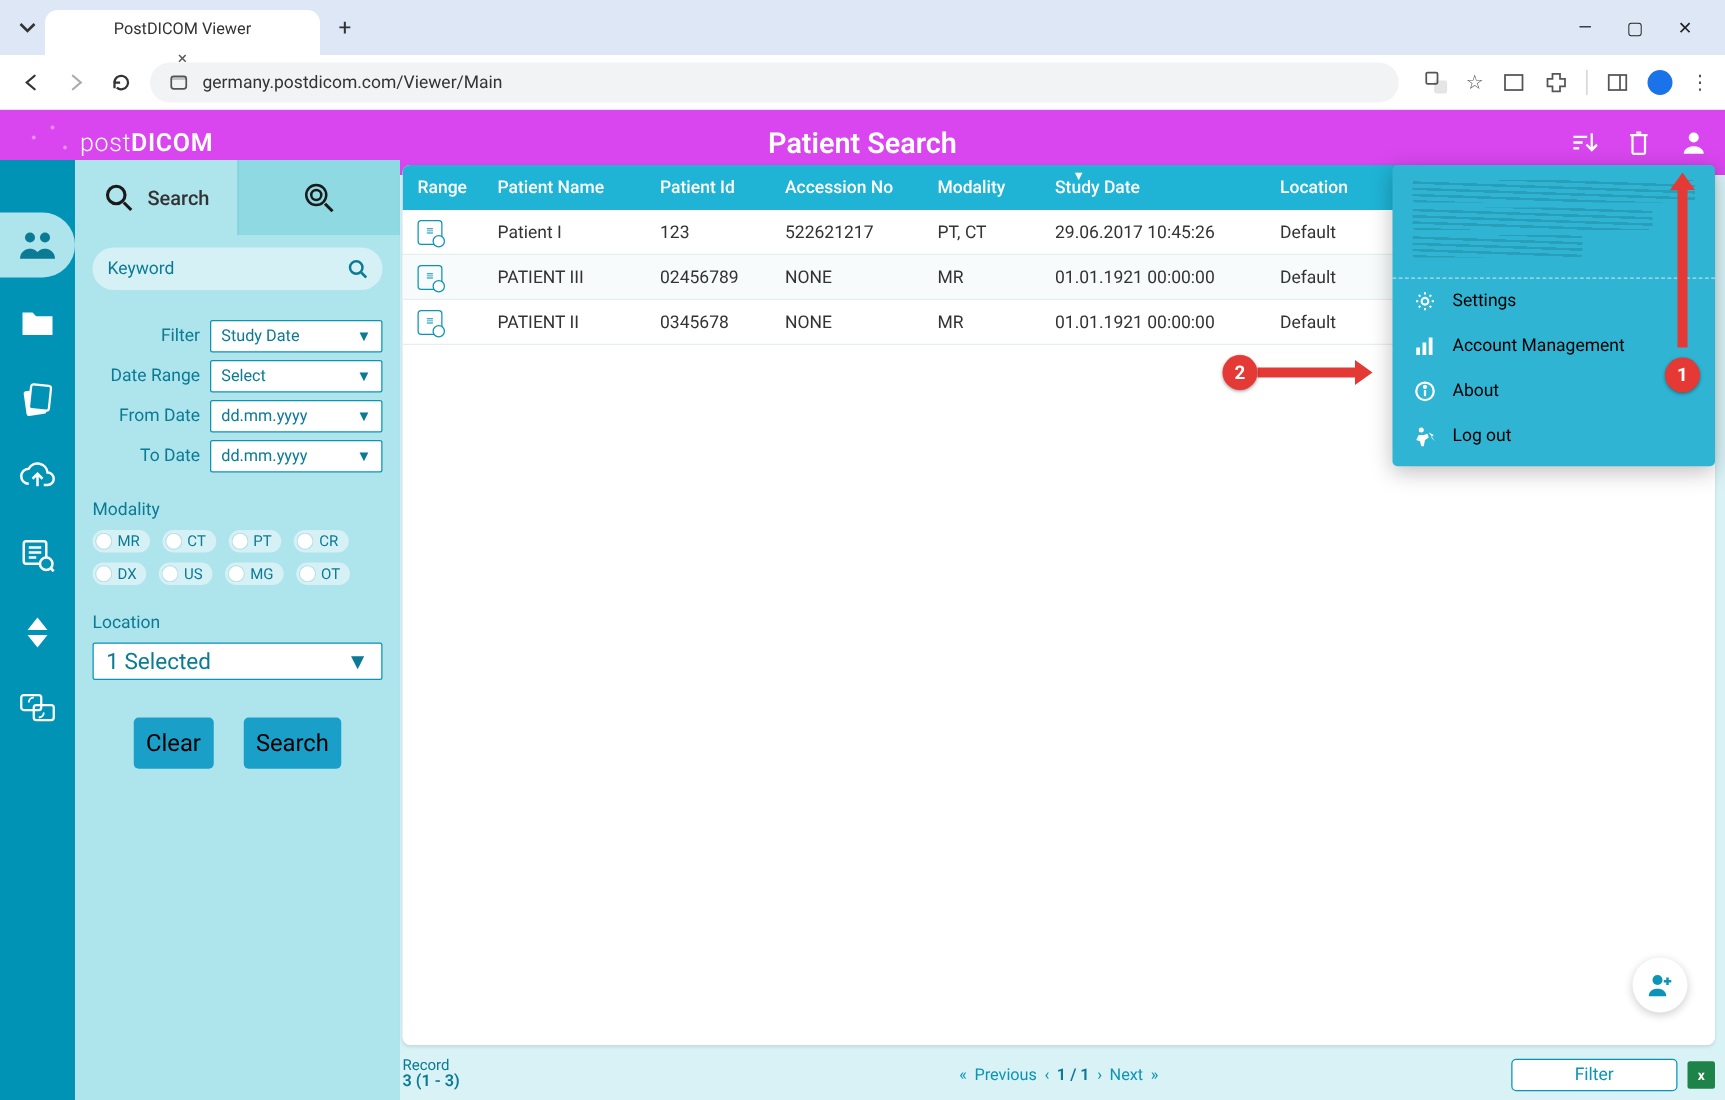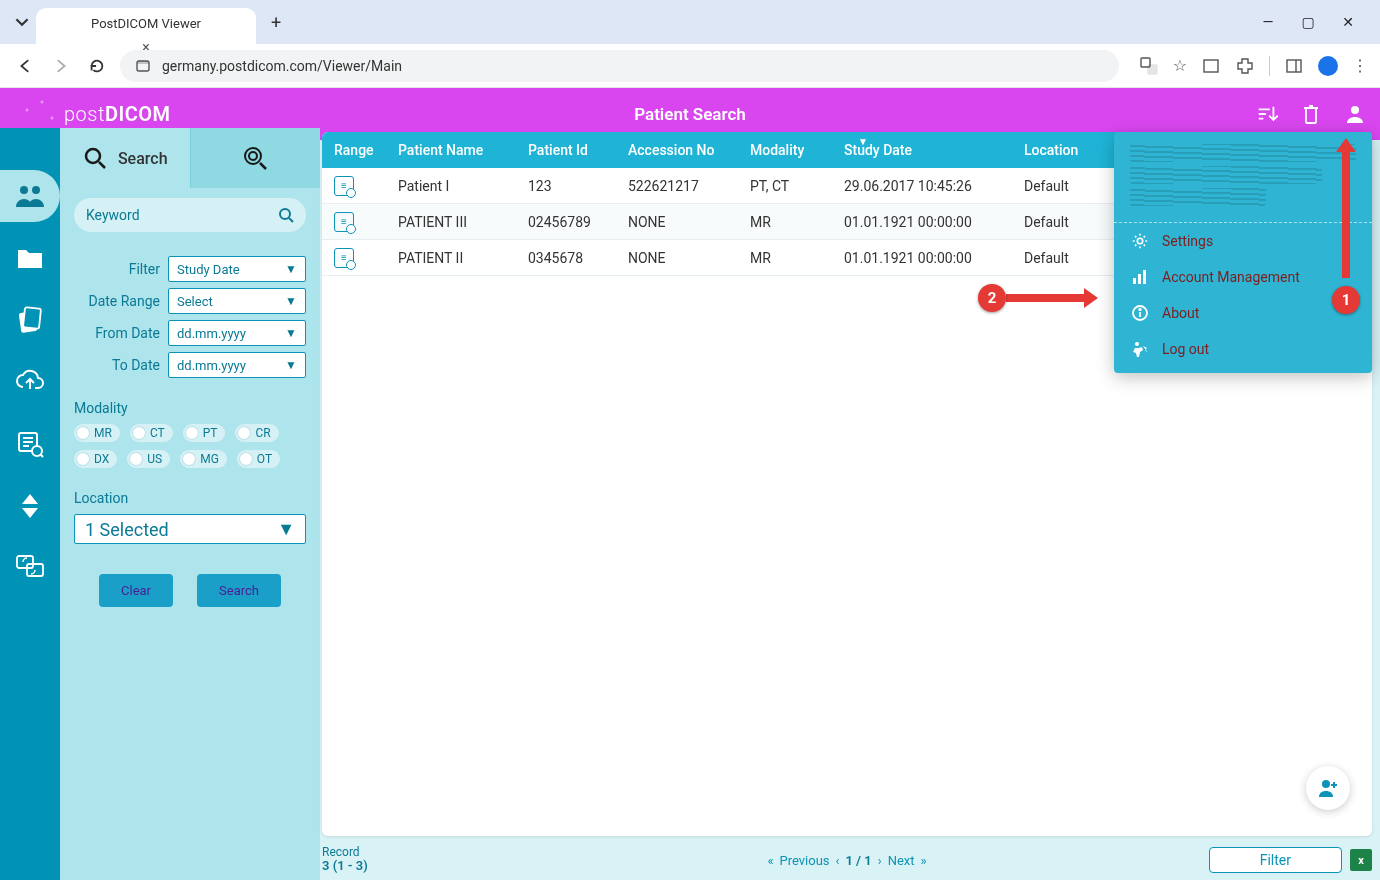--- a/index.html
+++ b/index.html
@@ -25,21 +25,21 @@
 .addr-right .sep { width:1px; height:20px; background:#ccc; }
 .prof-ic { width: 20px; height: 20px; border-radius: 50%; background:#1a73e8; }
 
 
 .app { position:relative; height: 792px; background:#d9f2f6; }
 
 
 .app-top { height: 52px; background:#d946ef; display:flex; align-items:center; color:#fff; padding: 0 12px; }
 .brand { font-size: 20px; font-weight: 600; letter-spacing: 0.5px; }
 .brand .light { font-weight: 300; }
-.page-title { position:absolute; left:50%; transform:translateX(-50%); font-size: 17px; font-weight:600; }
+.page-title { position:absolute; left:50%; transform:translateX(-50%); font-size: 23px; font-weight:600; }
 .top-icons { margin-left:auto; display:flex; gap: 18px; align-items:center; }
 .top-icons .ic { width:26px; height:26px; display:flex; align-items:center; justify-content:center; }
 
 
 .brain-ic { width: 50px; height: 40px; display:inline-block; margin-right:2px; vertical-align:middle; background: radial-gradient(circle at 30% 40%, rgba(255,255,255,0.4) 1px, transparent 2px), radial-gradient(circle at 60% 20%, rgba(255,255,255,0.4) 1px, transparent 2px), radial-gradient(circle at 80% 60%, rgba(255,255,255,0.4) 1px, transparent 2px); }
 
 
 .left-rail { position:absolute; left:0; top:40px; bottom:0; width:60px; background:#0093b6; display:flex; flex-direction:column; align-items:center; padding-top: 50px; gap: 26px; }
 .left-rail .ritem { width:36px; height:36px; display:flex; align-items:center; justify-content:center; color:#fff; position:relative; }
 .left-rail .ritem.active { }
@@ -69,21 +69,21 @@
 .modality-block { margin-top: 22px; }
 .mod-label { color:#0b7a94; font-size:14px; margin-bottom: 8px; }
 .mod-row { display:flex; gap: 10px; margin-bottom: 8px; }
 .mod-chip { display:flex; align-items:center; gap:4px; background:#d6f1f5; border-radius: 12px; padding: 2px 8px 2px 2px; font-size:12px; color:#0b7a94; }
 .mod-chip .dot { width:14px; height:14px; border-radius:50%; background:#fff; box-shadow: inset 0 0 0 1px #b5e0e8; }
 
 .loc-block { margin-top: 22px; }
 .loc-sel { border:1px solid #0b94b5; background:#fff; height:30px; display:flex; align-items:center; justify-content:space-between; padding:0 10px; color:#0b7a94; font-size:18px; border-radius:2px; }
 
 .btn-row { display:flex; gap: 24px; justify-content:center; margin-top: 30px; }
-.btn { background:#1a9fc8; color:#4c1d95; border:none; border-radius:4px; padding: 9px 22px; font-size:13px; cursor:pointer; }
+.btn { background:#1a9fc8; color:#000000; border:none; border-radius:4px; padding: 9px 10px; font-size:19px; cursor:pointer; }
 
 
 .results { position:absolute; left:322px; top:44px; right:8px; bottom: 44px; background:#fff; border-radius: 6px; overflow:hidden; box-shadow: 0 1px 3px rgba(0,0,0,0.1); }
 .thead { background:#1fb4d6; color:#fff; display:flex; height:36px; align-items:center; font-size:14px; font-weight:500; }
 .th, .td { padding: 0 6px; }
 .c-status { width:70px; text-align:left; padding-left:12px; }
 .c-name { width:130px; }
 .c-pid { width:100px; }
 .c-acc { width:122px; }
 .c-mod { width:94px; }
@@ -102,21 +102,21 @@
 .rec .lab { font-size:12px; }
 .rec .val { font-weight:600; }
 .pager { position:absolute; left:50%; transform:translateX(-50%); display:flex; align-items:center; gap:6px; color:#0b94b5; }
 .pager .pg-b { color:#0b94b5; }
 .pager .cur { color:#0b7a94; font-weight:600; }
 .footer-right { margin-left:auto; display:flex; align-items:center; gap:8px; }
 .filter-btn { border:1px solid #0b94b5; background:#fff; color:#0b94b5; border-radius:4px; padding:4px 50px; font-size:14px; }
 .excel-ic { width:22px; height:22px; background:#1d8348; border-radius:2px; display:flex; align-items:center; justify-content:center; color:#fff; font-size:11px; font-weight:bold; }
 
 
-.user-menu { position:absolute; top: 44px; right: 8px; width: 258px; background:#2fb5d3; color:#7f1d1d; border-radius: 4px; box-shadow: 0 4px 18px rgba(0,0,0,0.25); z-index: 50; padding-bottom:6px; }
+.user-menu { position:absolute; top: 44px; right: 8px; width: 258px; background:#2fb5d3; color:#000000; border-radius: 4px; box-shadow: 0 4px 18px rgba(0,0,0,0.25); z-index: 50; padding-bottom:6px; }
 .user-head { padding: 12px 16px; border-bottom: 1px dashed rgba(255,255,255,0.6); min-height: 86px; }
 .user-head .scribble { width: 100%; height: 18px; margin-bottom: 4px; background: repeating-linear-gradient(2deg, rgba(0,0,0,0.18) 0 2px, transparent 2px 5px); filter: blur(0.4px); opacity:0.7; border-radius:3px; }
 .menu-item { display:flex; align-items:center; gap:12px; padding: 8px 16px; font-size:14px; }
 .menu-item .mic { width:20px; height:20px; display:flex; align-items:center; justify-content:center; }
 
 
 .anno-badge { position:absolute; width:28px; height:28px; border-radius:50%; background:#e53935; color:#fff; display:flex; align-items:center; justify-content:center; font-weight:bold; font-size:15px; z-index:60; box-shadow: 0 1px 3px rgba(0,0,0,0.4); }
 .anno-arrow-v { position:absolute; width:8px; background:#e53935; z-index:59; }
 .anno-arrow-v::before { content:""; position:absolute; top:-12px; left:-6px; border-left:10px solid transparent; border-right:10px solid transparent; border-bottom:14px solid #e53935; }
 .anno-arrow-h { position:absolute; height:8px; background:#e53935; z-index:59; }

